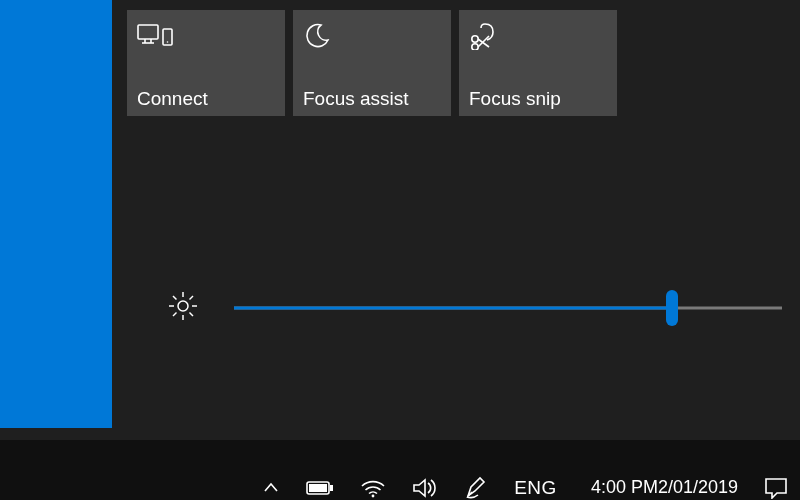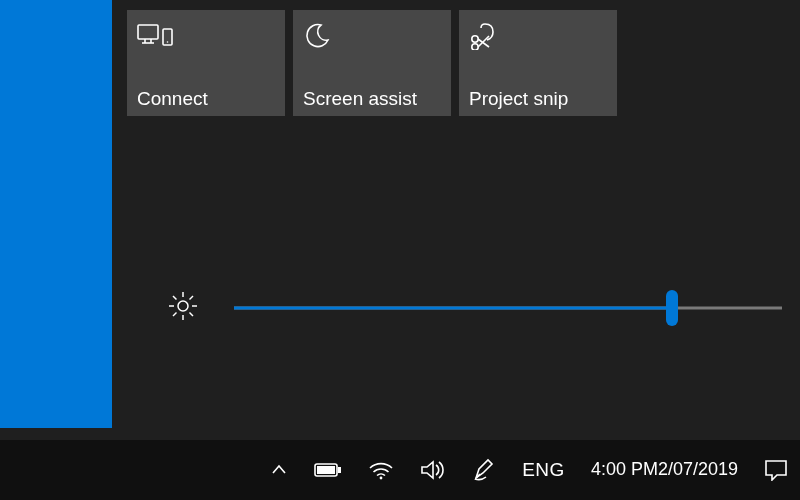--- a/index.html
+++ b/index.html
@@ -12,25 +12,25 @@
   .tile { background: #474747; padding: 8px 10px 6px 10px; display: flex; flex-direction: column; justify-content: space-between; cursor: pointer; }
   .tile-icon { height: 36px; display: flex; align-items: center; }
   .tile-icon svg { stroke: #fff; fill: none; stroke-width: 1.6; }
   .tile-label { font-size: 19px; font-weight: 400; color: #fff; }
   .brightness { position: absolute; left: 56px; top: 286px; width: 614px; height: 44px; display: flex; align-items: center; }
   .brightness .sun svg { stroke: #fff; fill: none; stroke-width: 1.5; }
   .track-wrap { position: relative; flex: 1; margin-left: 36px; height: 44px; }
   .track-bg { position: absolute; left: 0; top: 50%; transform: translateY(-50%); height: 3px; width: 100%; background: #7a7a7a; }
   .track-fill { position: absolute; left: 0; top: 50%; transform: translateY(-50%); height: 3px; background: #0078d7; }
   .thumb { position: absolute; top: 50%; transform: translate(-50%,-50%); width: 12px; height: 36px; border-radius: 6px; background: #0078d7; }
-  .taskbar { position: absolute; left: 0; bottom: 0; width: 800px; height: 60px; background: #101010; display: flex; align-items: center; justify-content: flex-end; padding-right: 12px; }
+  .taskbar { position: absolute; left: 0; bottom: 0; width: 800px; height: 60px; background: #101010; display: flex; align-items: flex-end; justify-content: flex-end; padding-right: 12px; }
   .tray { display: flex; align-items: center; gap: 26px; }
   .tray svg { stroke: #fff; fill: none; stroke-width: 1.6; }
   .tray .lang { font-size: 19px; letter-spacing: 0.5px; }
-  .clock { text-align: center; line-height: 1.2; font-size: 18px; margin-left: 0; }
+  .clock { text-align: center; line-height: 1.2; font-size: 18px; margin-left: 8px; }
   .tray-item { display:flex; align-items:center; justify-content:center; cursor:pointer; }
 </style>
 </head>
 <body>
 
 <div class="root">
   <div class="blue-strip"></div>
 
   <div class="panel">
     <div class="tiles">
@@ -50,34 +50,34 @@
       </div>
 
 
 
       <div class="tile">
         <div class="tile-icon">
           <svg width="28" height="28" viewBox="0 0 28 28">
             <path d="M18 3 A11 11 0 1 0 25 18 A8.5 8.5 0 0 1 18 3 Z"></path>
           </svg>
         </div>
-        <div class="tile-label">Screen assist</div>
+        <div class="tile-label">Focus assist</div>
       </div>
 
       <div class="tile">
         <div class="tile-icon">
           <svg width="30" height="28" viewBox="0 0 30 28">
             <path d="M12 6 Q12 2 16 2 Q24 2 24 10 Q24 16 18 18"></path>
             <circle cx="6" cy="17" r="3.2"></circle>
             <circle cx="6" cy="25" r="3.2"></circle>
             <line x1="9" y1="17" x2="20" y2="25"></line>
             <line x1="9" y1="25" x2="20" y2="14"></line>
           </svg>
         </div>
-        <div class="tile-label">Project snip</div>
+        <div class="tile-label">Focus snip</div>
       </div>
 
     </div>
 
     <div class="brightness">
       <div class="sun">
         <svg width="30" height="30" viewBox="0 0 30 30">
           <circle cx="15" cy="15" r="5"></circle>
           <line x1="15" y1="1" x2="15" y2="6"></line>
             <line x1="15" y1="24" x2="15" y2="29"></line>
@@ -131,21 +131,21 @@
             <path d="M4 20 L7 11 L16 2 L20 6 L11 15 Z"></path>
             <line x1="4" y1="20" x2="8" y2="16"></line>
             <path d="M3 21 Q9 23 14 19"></path>
           </svg>
       </div>
       <div class="tray-item lang">
         <span>ENG</span>
       </div>
       <div class="tray-item clock">
         <div>4:00 PM</div>
-        <div>2/07/2019</div>
+        <div>2/01/2019</div>
       </div>
       <div class="tray-item">
         <svg width="24" height="22" viewBox="0 0 24 22">
             <path d="M2 2 H22 V16 H13 L8 21 V16 H2 Z"></path>
           </svg>
       </div>
     </div>
   </div>
 </div>
 

